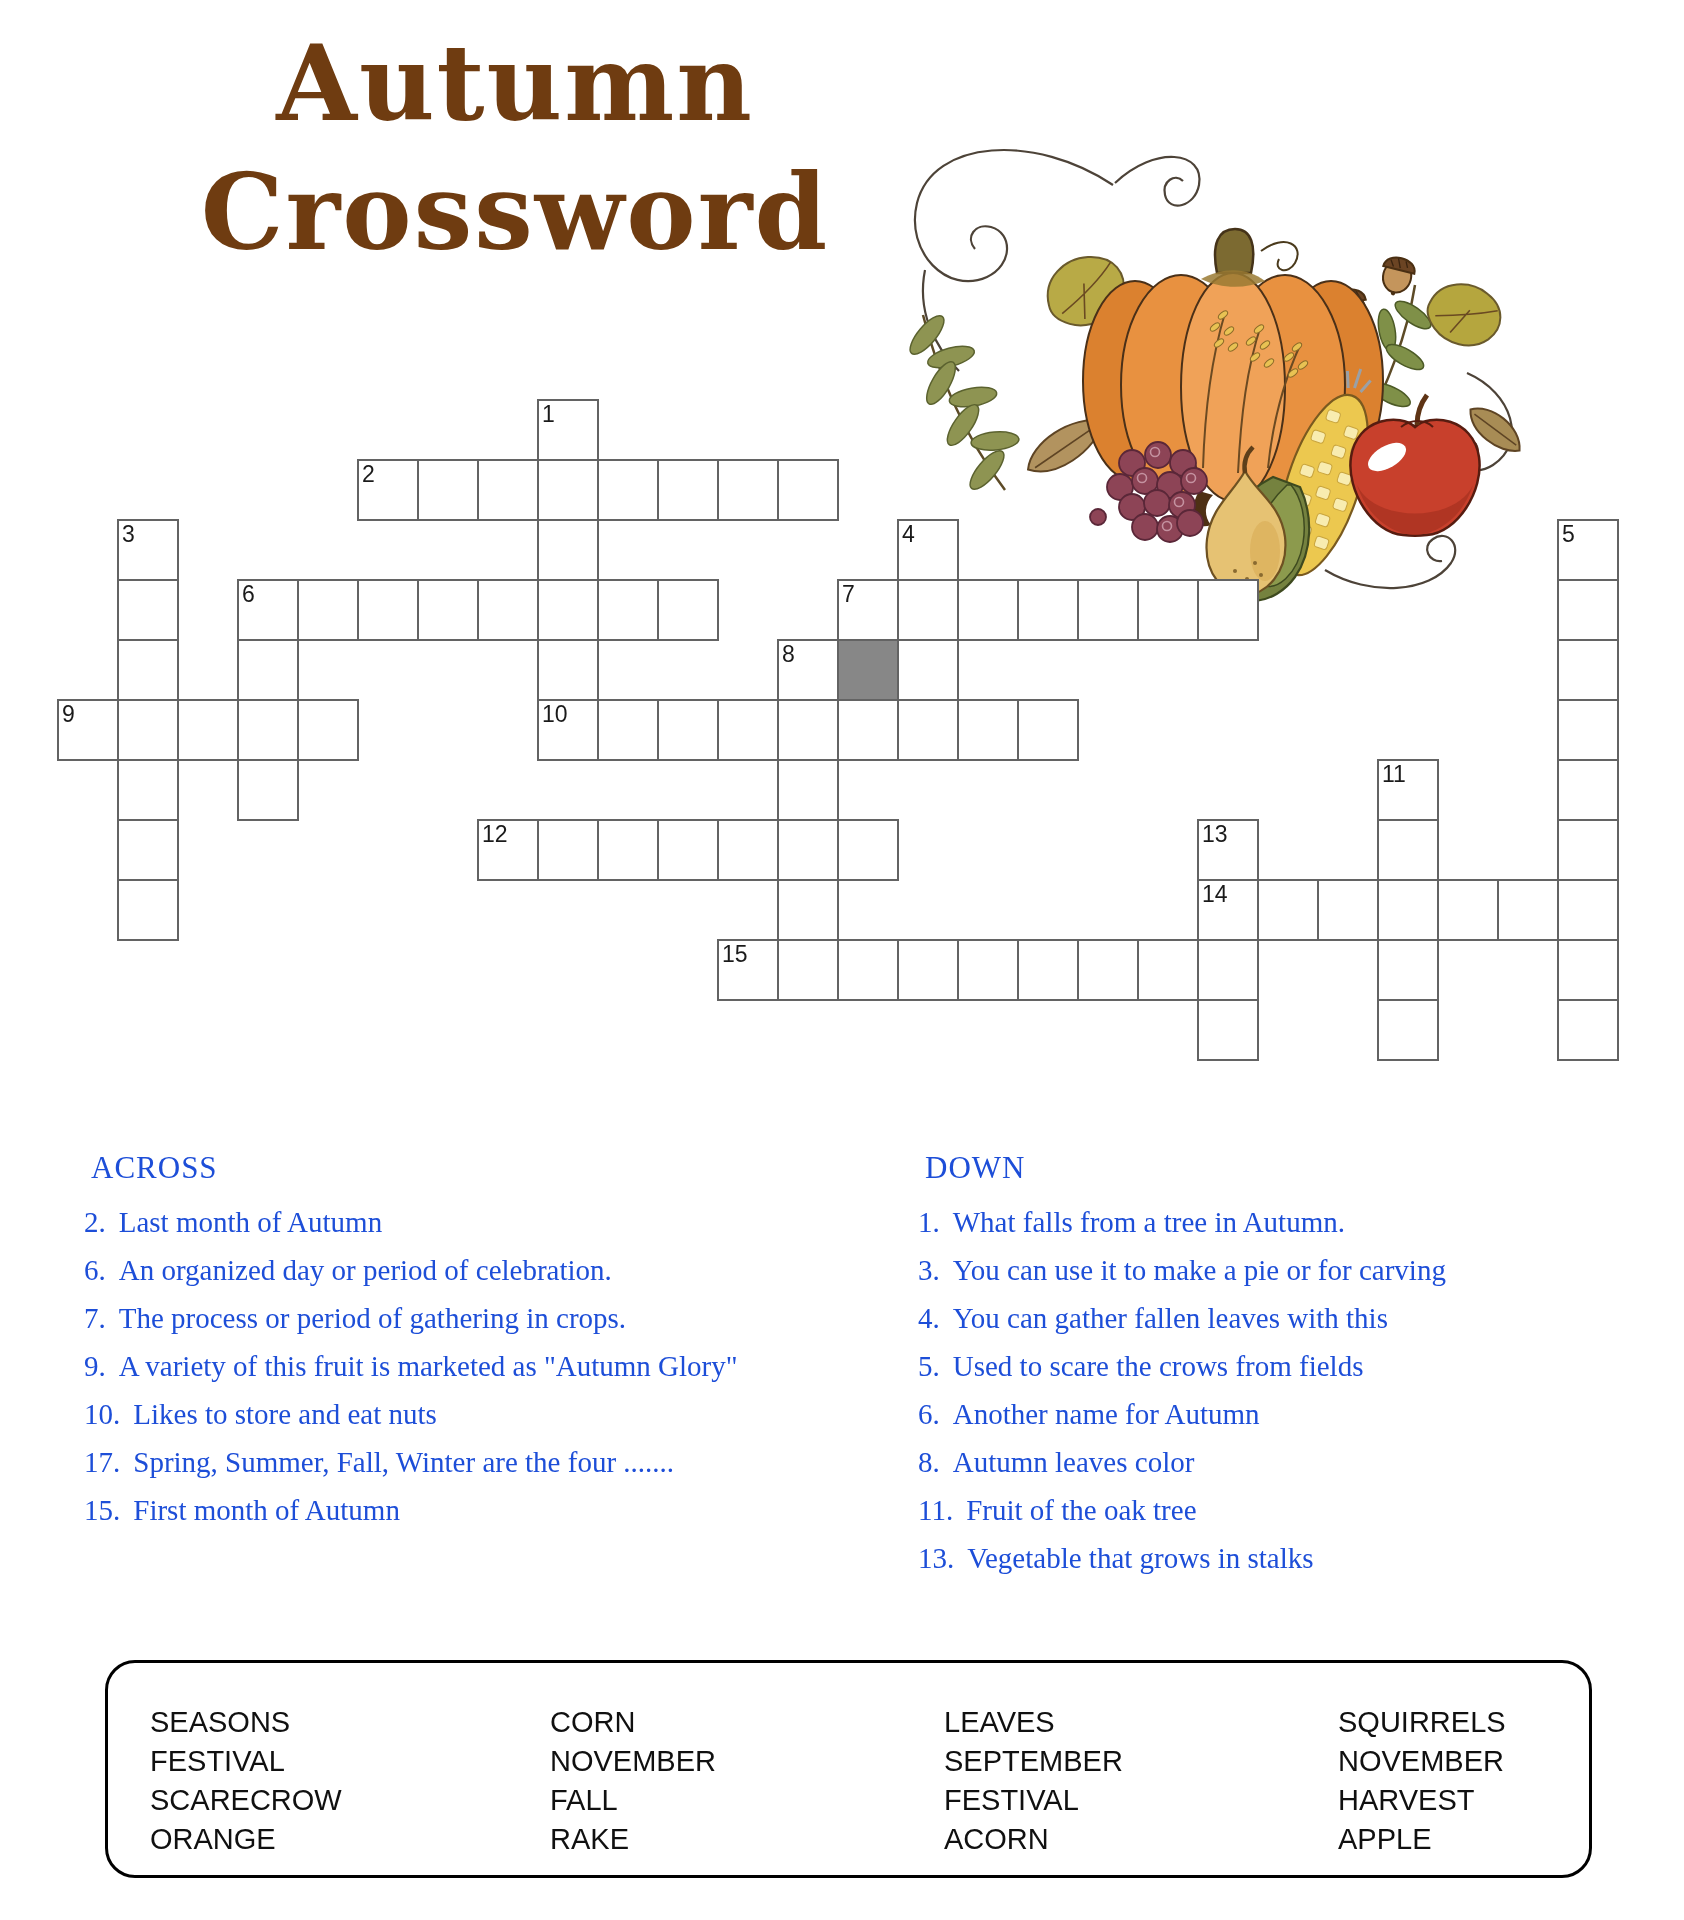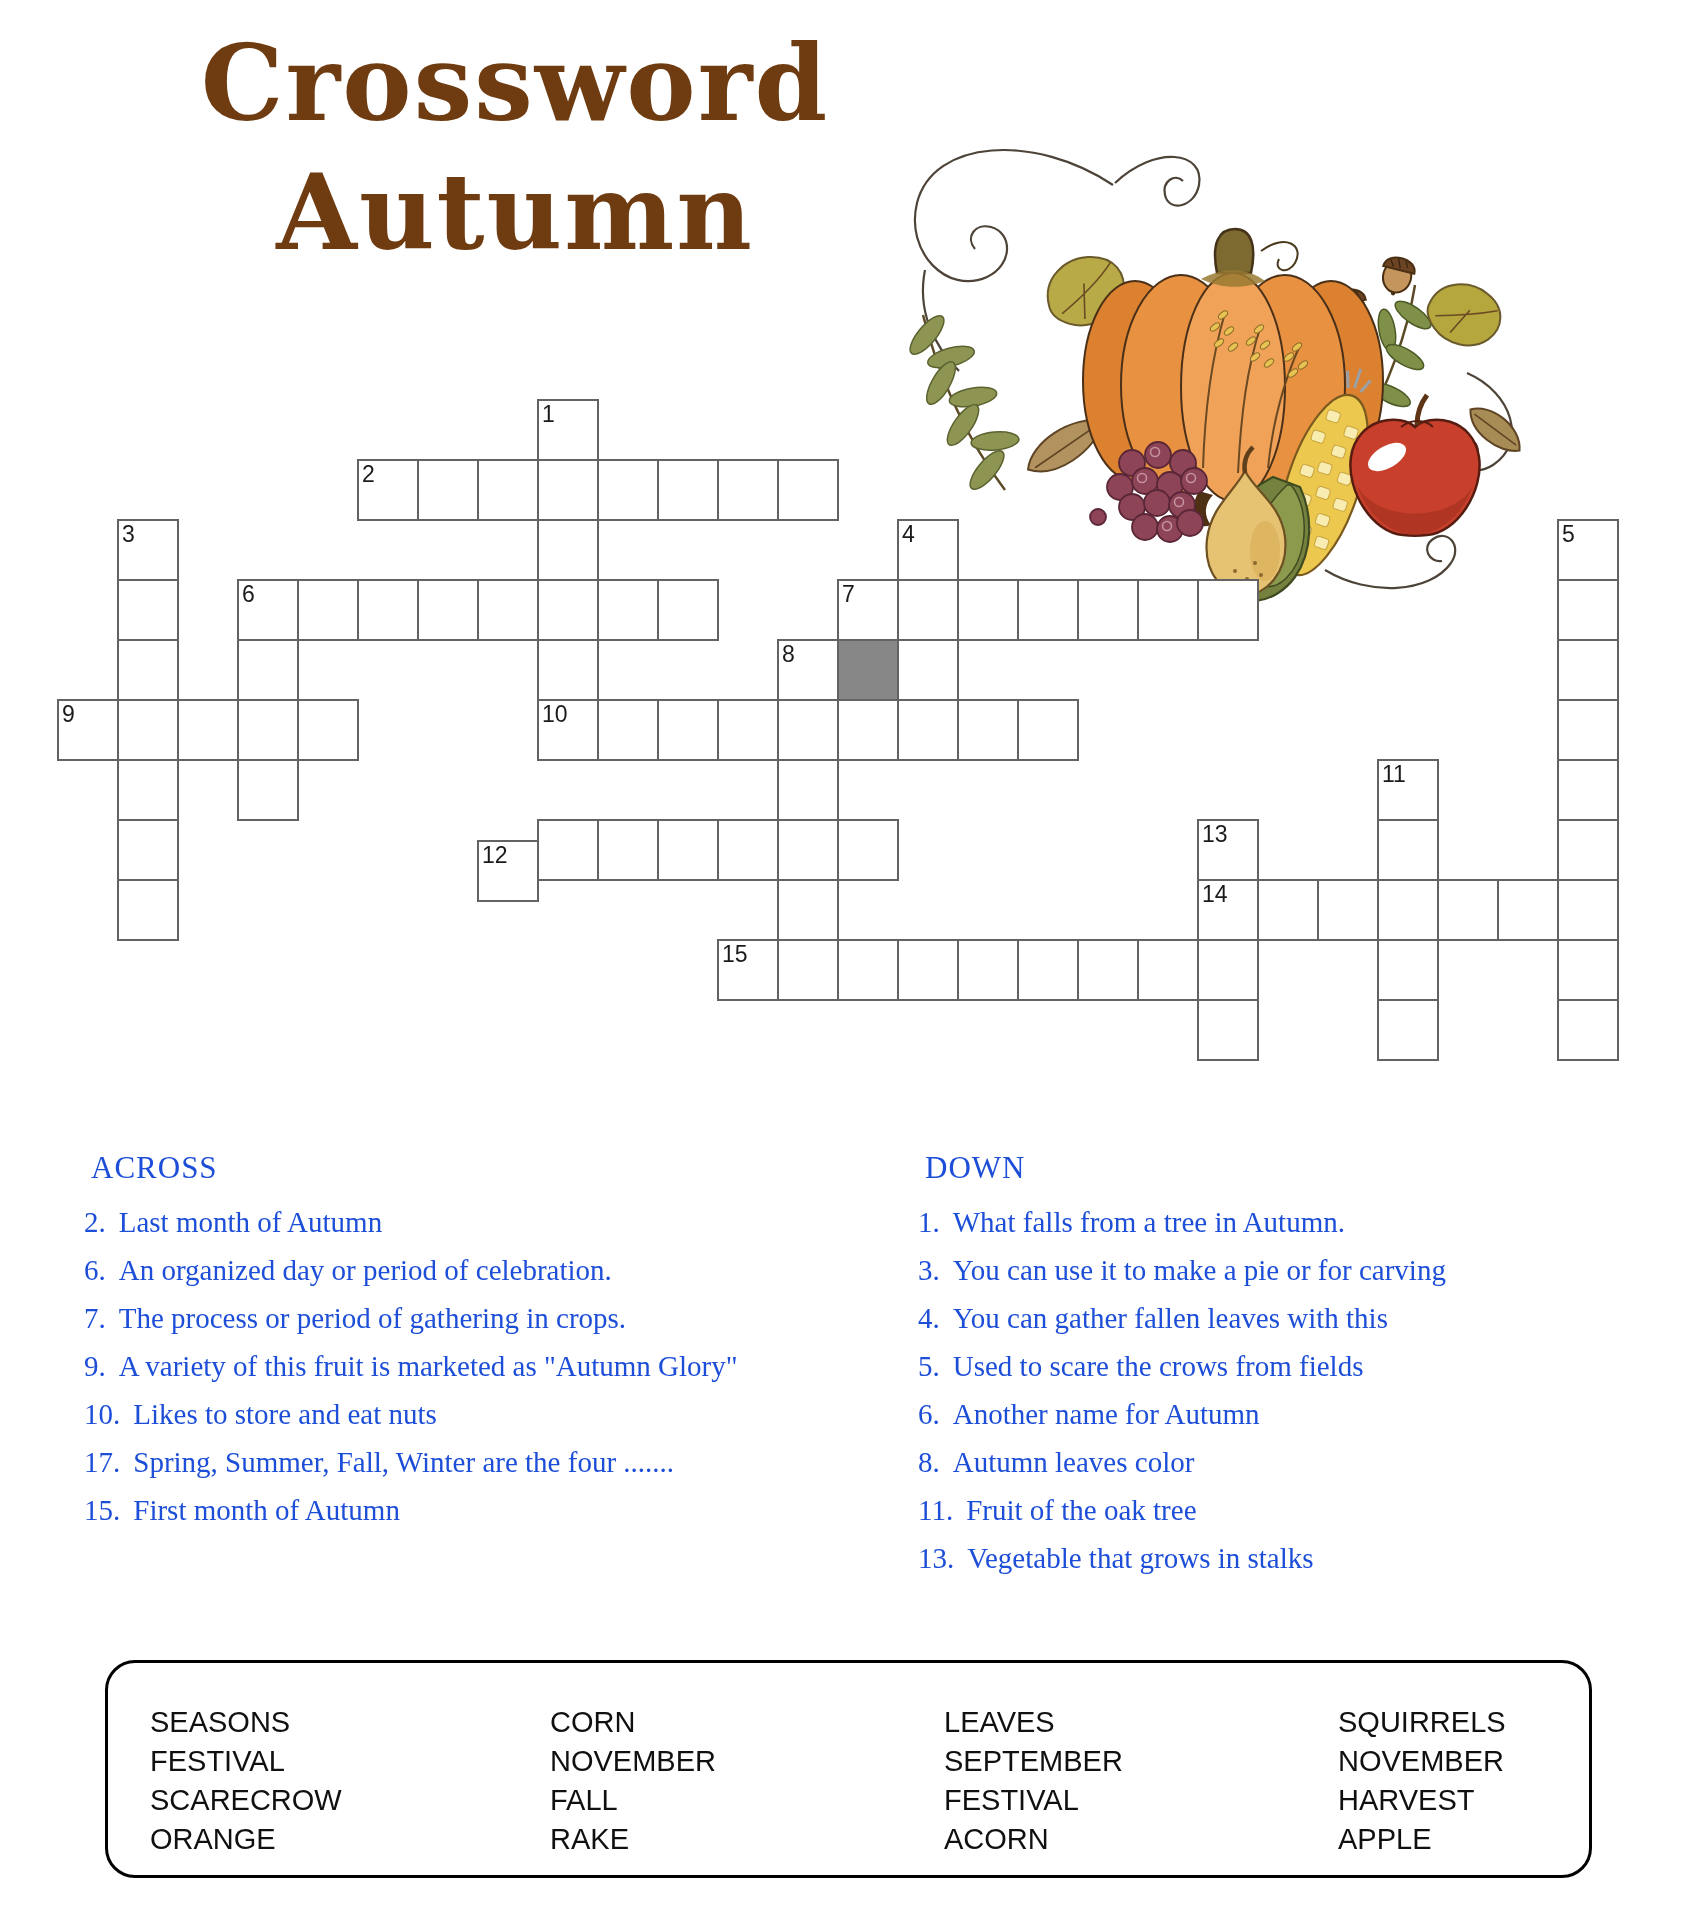--- a/index.html
+++ b/index.html
@@ -30,22 +30,22 @@
         box-sizing:border-box;border:3px solid #000;border-radius:30px;background:#fff;}
   .wordcol{position:absolute;top:40px;font-size:29px;line-height:39px;color:#101010;}
   .wordcol.c0{left:42px;} .wordcol.c1{left:442px;} .wordcol.c2{left:836px;} .wordcol.c3{left:1230px;}
 
   svg{display:block;}
 </style>
 </head>
 <body>
 
 <div class="title">
+  <div>Autumn</div>
   <div>Crossword</div>
-  <div>Autumn</div>
 </div>
 
 <svg aria-hidden="true" style="position:absolute;left:855px;top:125px;" width="670" height="480" viewBox="0 0 670 480">
 
   <g fill="none" stroke="#4d4338" stroke-width="2.2">
     <path d="M258,60 C180,8 78,14 62,78 C50,127 92,170 132,152 C158,140 158,108 136,102 C120,98 110,112 120,124"></path>
     <path d="M260,58 C300,20 350,26 344,60 C340,82 314,88 310,70 C307,56 320,48 328,56"></path>
     <path d="M70,145 C62,185 78,220 104,246"></path>
     <path d="M612,248 C658,268 672,318 638,340 C616,354 594,338 604,322 C611,311 626,316 622,330"></path>
     <path d="M470,445 C515,472 575,468 596,438 C608,420 592,404 578,414 C566,422 574,438 587,436"></path>
@@ -294,21 +294,21 @@
     <div class="cell" style="left: 837px; top: 699px; border-color: rgb(99, 99, 99);"></div>
     <div class="cell" style="left: 957px; top: 699px; border-color: rgb(99, 99, 99);"></div>
     <div class="cell" style="left: 1017px; top: 699px; border-color: rgb(99, 99, 99);"></div>
     <div class="cell" style="left: 1377px; top: 759px; border-color: rgb(99, 99, 99);">
       <span class="cnum">11</span>
     </div>
     <div class="cell" style="left: 1377px; top: 819px; border-color: rgb(99, 99, 99);"></div>
     <div class="cell" style="left: 1377px; top: 879px; border-color: rgb(99, 99, 99);"></div>
     <div class="cell" style="left: 1377px; top: 939px; border-color: rgb(99, 99, 99);"></div>
     <div class="cell" style="left: 1377px; top: 999px; border-color: rgb(99, 99, 99);"></div>
-    <div class="cell" style="left: 477px; top: 840px; border-color: rgb(99, 99, 99);">
+    <div class="cell" style="left: 477px; top: 819px; border-color: rgb(99, 99, 99);">
       <span class="cnum">12</span>
     </div>
     <div class="cell" style="left: 537px; top: 819px; border-color: rgb(99, 99, 99);"></div>
     <div class="cell" style="left: 597px; top: 819px; border-color: rgb(99, 99, 99);"></div>
     <div class="cell" style="left: 657px; top: 819px; border-color: rgb(99, 99, 99);"></div>
     <div class="cell" style="left: 717px; top: 819px; border-color: rgb(99, 99, 99);"></div>
     <div class="cell" style="left: 837px; top: 819px; border-color: rgb(99, 99, 99);"></div>
     <div class="cell" style="left: 1197px; top: 819px; border-color: rgb(99, 99, 99);">
       <span class="cnum">13</span>
     </div>

